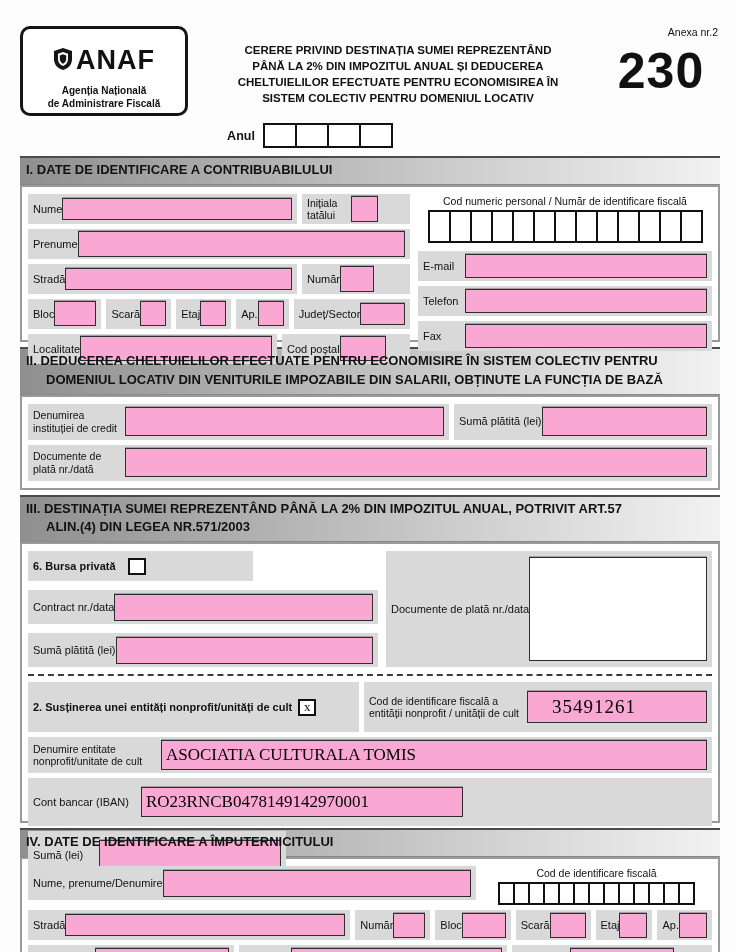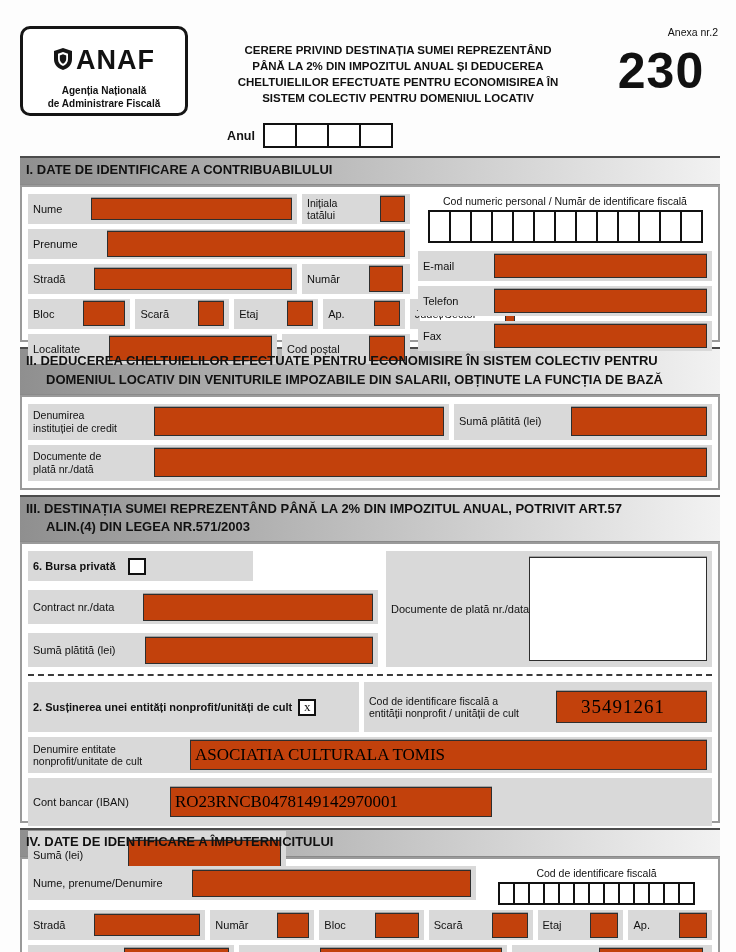--- a/index.html
+++ b/index.html
@@ -30,21 +30,21 @@
   .boxes .cell:first-child{margin-left:0;}
 
   
   .sec-hdr{background:linear-gradient(to right,var(--bar-dark),var(--bar-light));border-top:2px solid #4c4c4c;border-bottom:1px solid #8a8a8a;padding:3px 8px 4px 6px;font-weight:bold;font-size:13px;line-height:1.45;}
   .sec-hdr .indent{padding-left:20px;}
   .sec-body{border:2px solid #9a9a9a;box-shadow:inset 0 0 0 1px #fff;background:#fff;padding:7px 6px;margin-bottom:5px;}
 
   .chip{background:var(--chip-bg);display:flex;align-items:center;padding:9px 5px;gap:0;}
   .chip .lbl{font-size:11px;line-height:1.15;flex:none;}
   .chip .lbl.sm{font-size:10.5px;}
-  .tin{border:1px solid #2e2e2e;background:#c2410c;height:22px;box-shadow:0 -1px 0 rgba(0,0,0,.25);font-family:"Liberation Sans",sans-serif;font-size:13px;padding:0 4px;min-width:0;margin-left:29px;}
+  .tin{border:1px solid #2e2e2e;background:#f9a8d4;height:22px;box-shadow:0 -1px 0 rgba(0,0,0,.25);font-family:"Liberation Sans",sans-serif;font-size:13px;padding:0 4px;min-width:0;}
   .typed{font-family:"Liberation Serif",serif;font-size:16px;}
   .row{display:flex;gap:5px;margin-bottom:5px;}
   .row:last-child{margin-bottom:0;}
   .grow{flex:1;min-width:0;}
 
   
   .cols{display:flex;gap:8px;}
   .colL{width:382px;flex:none;}
   .colR{flex:1;}
   .cnp-caption{font-size:10.5px;text-align:center;margin:1px 0 3px;}

